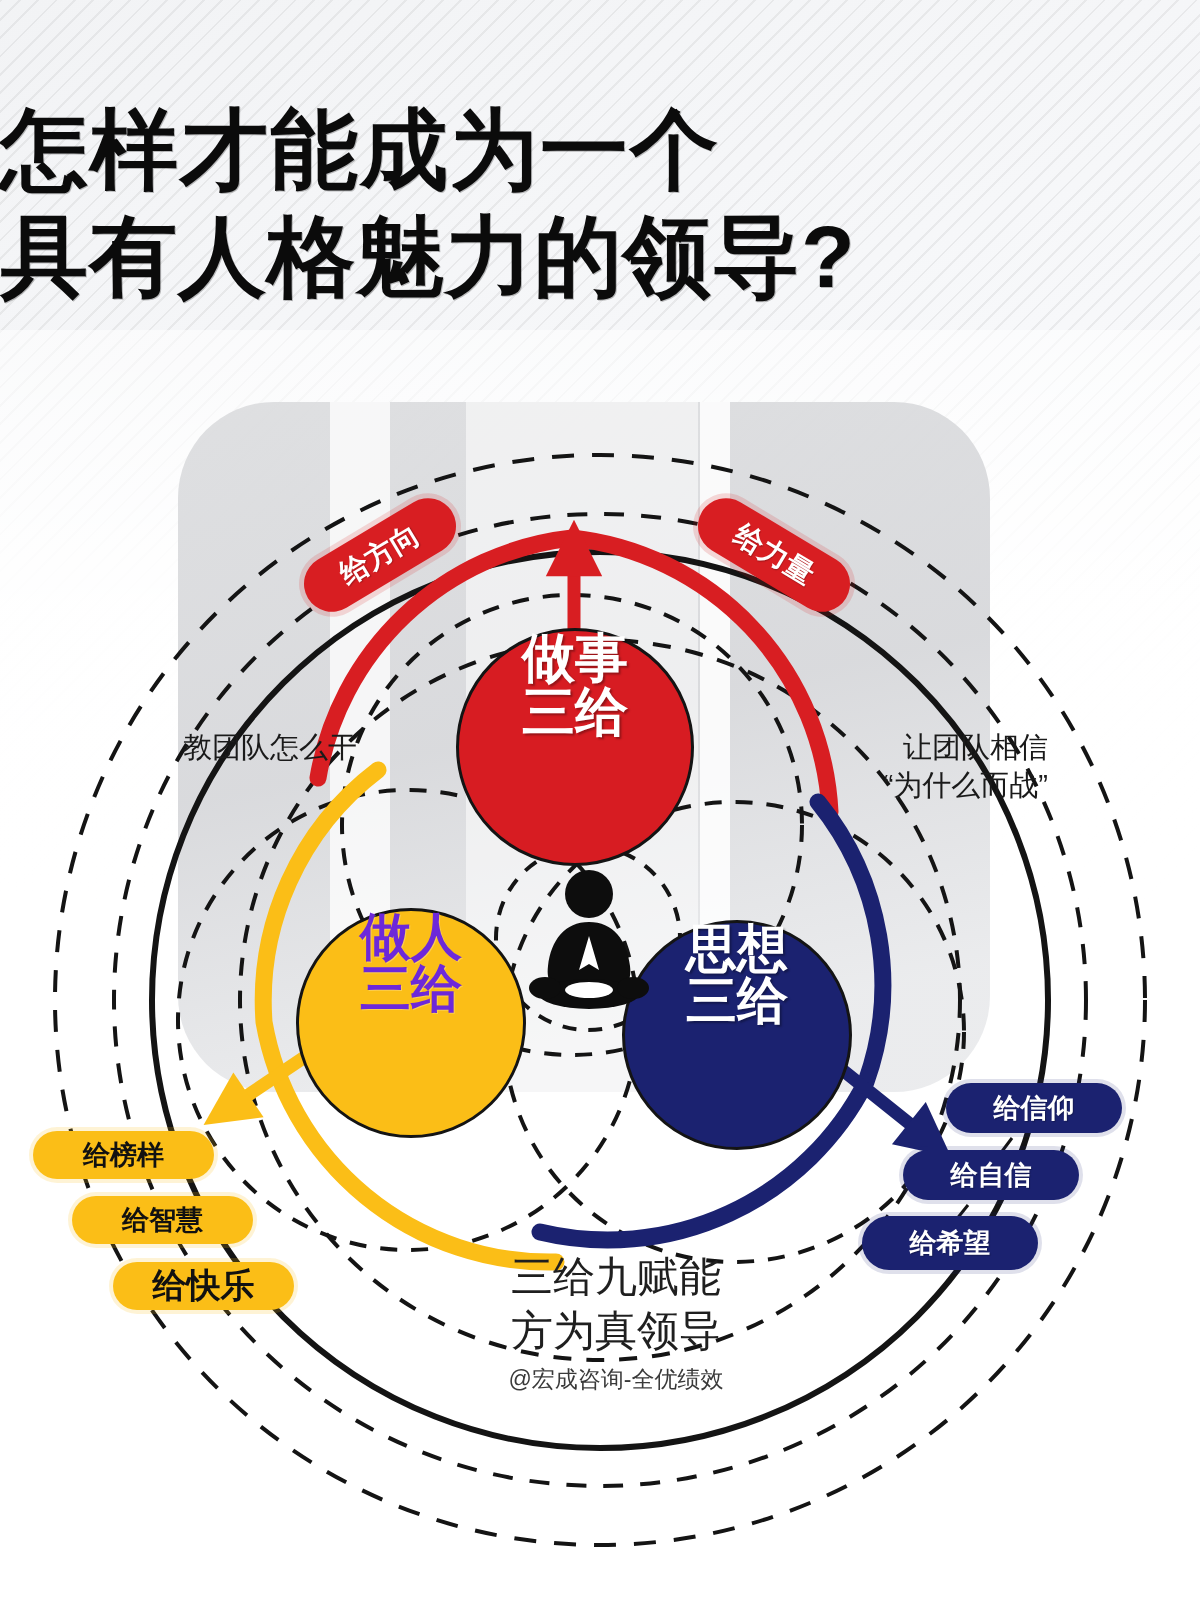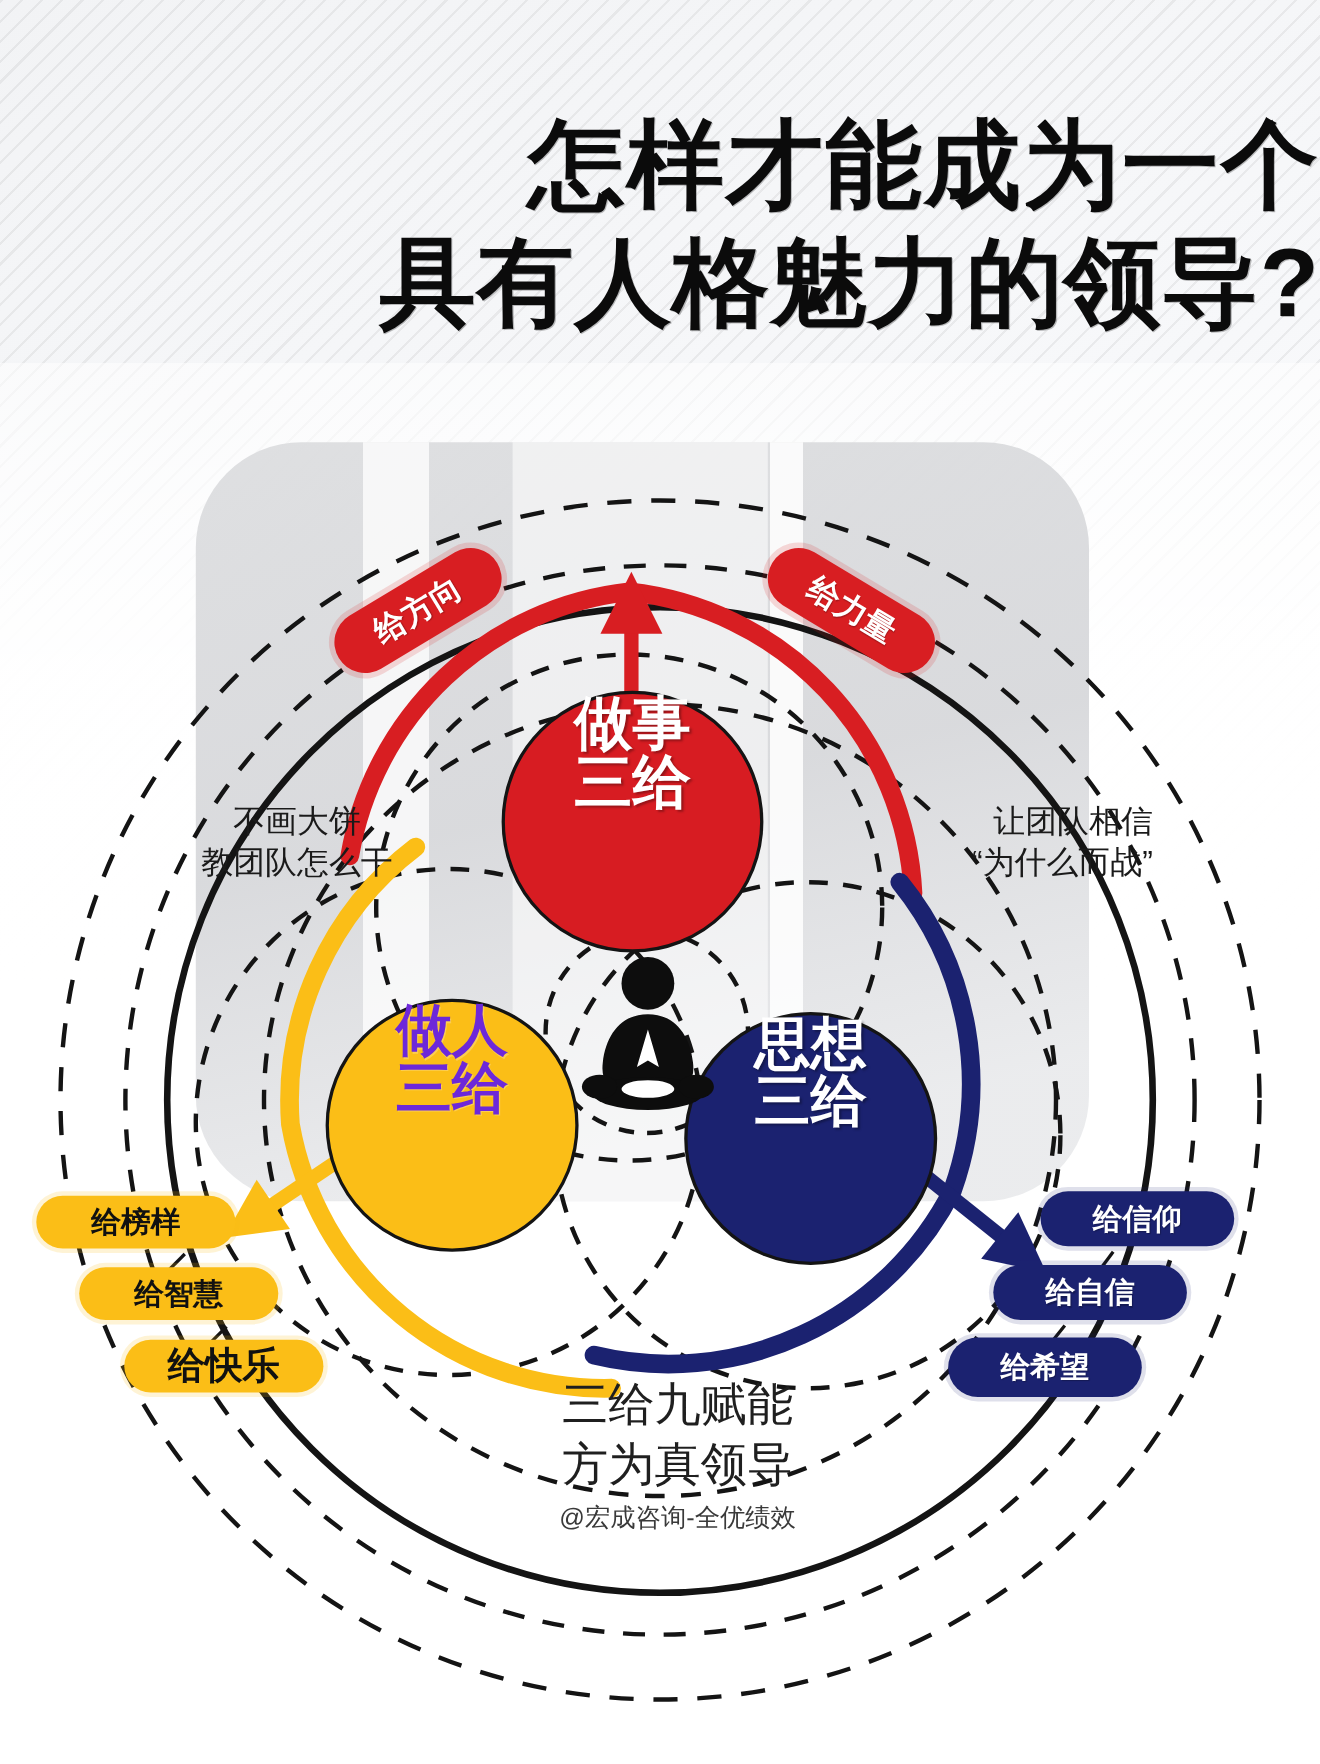--- a/index.html
+++ b/index.html
@@ -21,21 +21,21 @@
   }
   
   #wash{
     position:absolute;left:0;top:330px;width:1200px;height:1274px;
     background:linear-gradient(180deg,rgba(255,255,255,0.55) 0%,rgba(255,255,255,0.96) 22%,#ffffff 45%,#ffffff 100%);
     pointer-events:none;
   }
 
   
   #title{
-    position:absolute;left:0;top:96px;width:1200px;text-align:right;
+    position:absolute;left:0;top:96px;width:1200px;text-align:left;
     color:#0b0b0b;
     font-weight:bold;
     font-size:88px;
     line-height:1.22;
     letter-spacing:2px;
     text-shadow:1px 1px 0 rgba(0,0,0,0.25);
     z-index:40;
   }
   #title .l2{letter-spacing:1px;}
 
@@ -45,21 +45,21 @@
   
   .pill{
     position:absolute;
     display:flex;align-items:center;justify-content:center;
     border-radius:999px;
     font-weight:bold;
     white-space:nowrap;
     z-index:30;
   }
   .pill.red{background:#D81E22;color:#ffffff;box-shadow:0 0 0 5px rgba(216,30,34,0.16);text-shadow:1px 1px 1px rgba(0,0,0,0.22);}
-  .pill.yellow{background:#FBBE17;color:#111111;box-shadow:0 0 0 4px rgba(251,190,23,0.18);}
+  .pill.yellow{background:#FBBE17;color:#111111;box-shadow:0 0 0 4px rgba(251,190,23,0.18);margin-top:44px;}
   .pill.navy{background:#1B2270;color:#ffffff;box-shadow:0 0 0 4px rgba(27,34,112,0.14);text-shadow:1px 1px 1px rgba(0,0,0,0.25);}
 
   #pill-fangfa{left:492px;top:484px;width:168px;height:56px;font-size:29px;}
   #pill-fangxiang{left:296px;top:527px;width:168px;height:56px;font-size:29px;transform:rotate(-31deg);}
   #pill-liliang{left:690px;top:527px;width:168px;height:56px;font-size:29px;transform:rotate(31deg);}
 
   #pill-bangyang{left:33px;top:1087px;width:181px;height:48px;font-size:27px;}
   #pill-zhihui{left:72px;top:1152px;width:181px;height:48px;font-size:27px;}
   #pill-kuaile{left:113px;top:1218px;width:181px;height:48px;font-size:34px;}
 
@@ -239,21 +239,20 @@
   <div class="bigcircle" id="circle-zuoren">
     <span>做人</span>
     <span>三给</span>
   </div>
   <div class="bigcircle" id="circle-sixiang">
     <span>思想</span>
     <span>三给</span>
   </div>
 
   <div class="note" id="note-left">
-    <div>不画大饼</div>
     <div>教团队怎么干</div>
   </div>
   <div class="note" id="note-right">
     <div>让团队相信</div>
     <div>“为什么而战”</div>
   </div>
 
   <div id="caption">
     <div class="big">三给九赋能</div>
     <div class="big">方为真领导</div>

